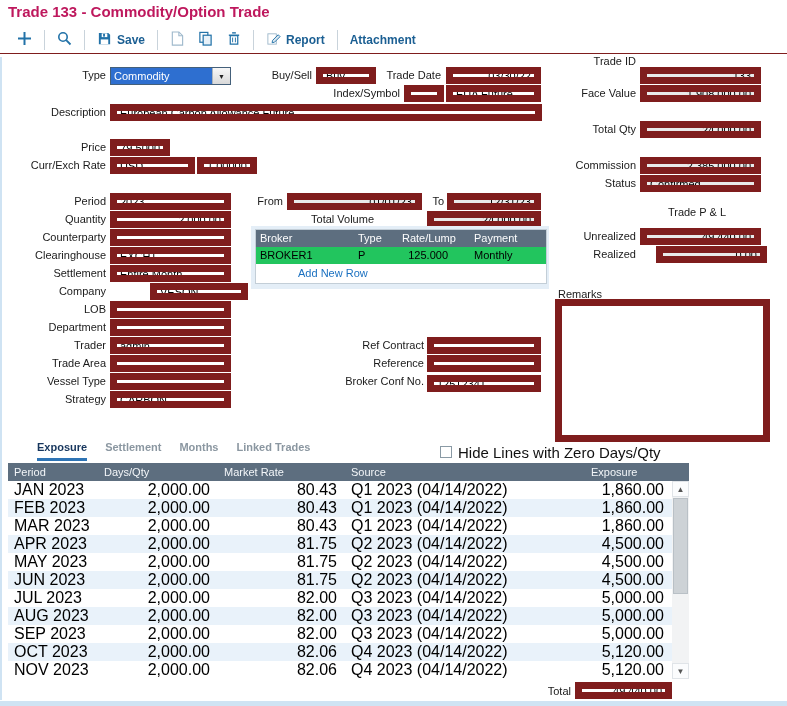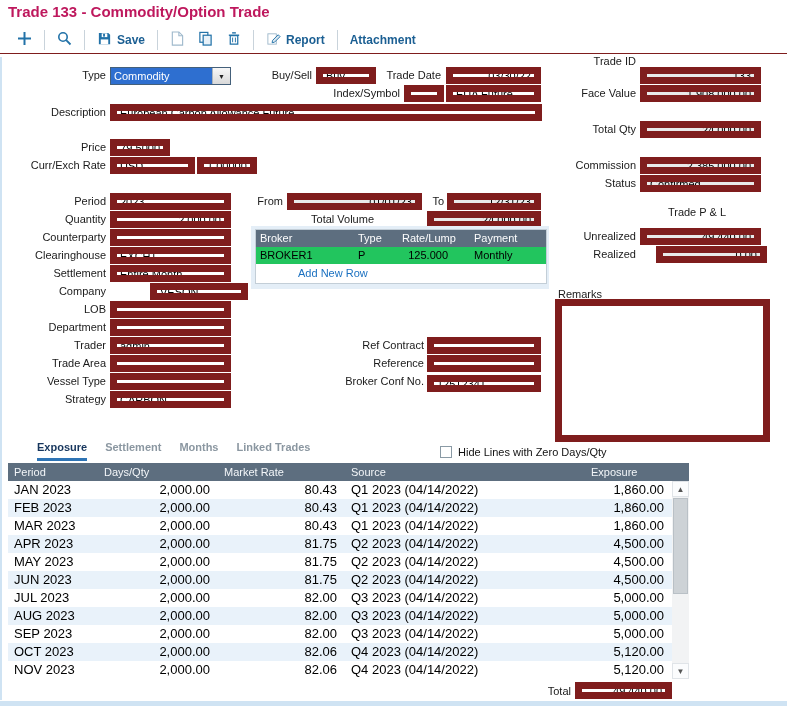--- a/index.html
+++ b/index.html
@@ -34,25 +34,25 @@
   .bc0{width:98px;} .bc1{width:44px;} .bc2{width:72px;text-align:right;padding-right:22px;padding-left:0;} .bc3{width:76px;}
   .bhead .bc2{text-align:left;padding-left:4px;padding-right:0;}
   .addrow{height:19px;line-height:19px;padding-left:42px;font-size:11px;}
   .addrow span{color:#1a70c0;cursor:pointer;}
   
   .tabbar{position:absolute;left:8px;top:441px;height:20px;display:flex;padding-left:20px;}
   .tab{margin:0 9px;padding-bottom:3px;font-size:11px;font-weight:bold;color:#8b97a1;white-space:nowrap;}
   .tab.active{color:#17365d;border-bottom:3px solid #2e74b5;}
   
   .cb{position:absolute;left:440px;top:446px;width:12px;height:12px;background:#fff;border:1px solid #8a9aa5;box-sizing:border-box;}
-  .cb-label{position:absolute;left:458px;top:444px;font-size:11px;line-height:17px;color:#111;}
+  .cb-label{position:absolute;left:458px;top:444px;font-size:15px;line-height:17px;color:#111;}
   
   .etable{position:absolute;left:8px;top:463px;width:681px;height:216px;}
   .ehead{display:flex;background:#5d6e7f;color:#f3f6f9;height:18px;line-height:18px;font-size:11px;width:681px;}
-  .erow{display:flex;height:18px;line-height:18px;font-size:13px;background:#fff;width:664px;}
+  .erow{display:flex;height:18px;line-height:18px;font-size:16px;background:#fff;width:664px;}
   .erow.alt{background:#e9f2fa;}
   .ecell{box-sizing:border-box;overflow:hidden;white-space:nowrap;}
   .ec0{width:90px;padding-left:6px;}
   .ec1{width:120px;text-align:right;padding-right:8px;}
   .ec2{width:127px;text-align:right;padding-right:8px;}
   .ec3{width:240px;padding-left:6px;}
   .ec4{width:87px;text-align:right;padding-right:8px;}
   .ehead .ecell{text-align:left;padding:0 0 0 6px;}
   
   .sb{position:absolute;right:0;top:18px;width:17px;height:198px;background:#f2f3f4;box-sizing:border-box;}

